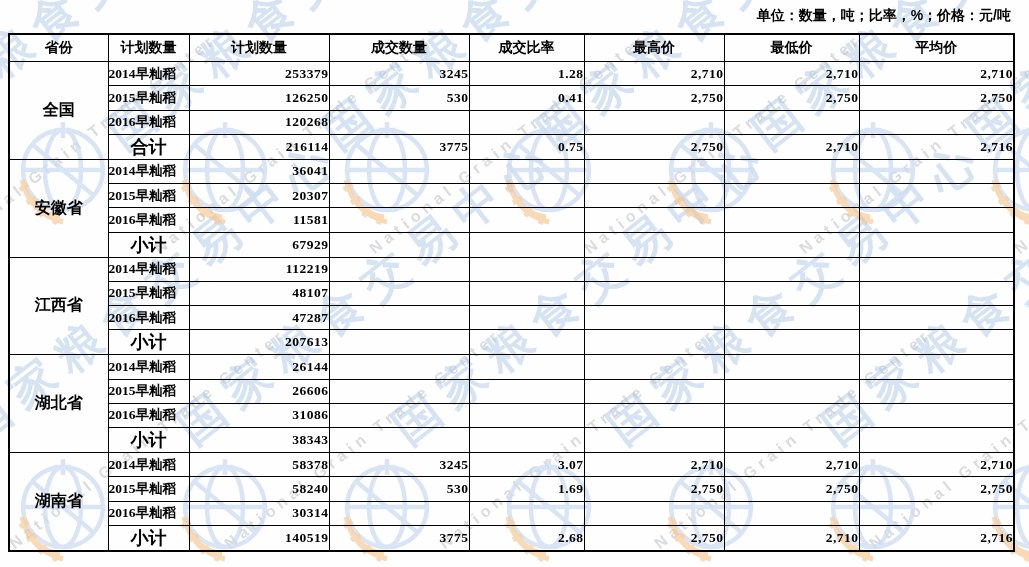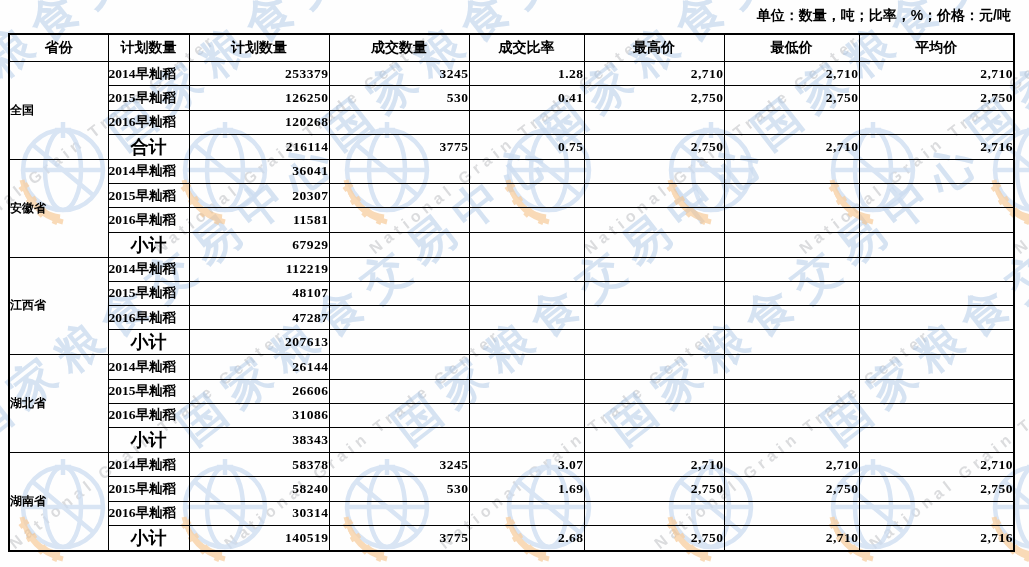--- a/index.html
+++ b/index.html
@@ -23,21 +23,21 @@
                 table-layout:fixed;background:transparent;border:2px solid #000;padding-left:34px;}
   table.results th,table.results td{border:1px solid #000;padding:0;overflow:hidden;background:transparent;color:#000;}
   table.results th{height:26px;font-weight:bold;font-size:14px;text-align:center;
                    font-family:"Liberation Sans",sans-serif;}
   table.results tbody tr{height:24.25px;}
   td.num{text-align:right;padding:0 4px 0 0;font-weight:bold;font-size:13.5px;
          font-family:"Liberation Serif","DejaVu Serif",serif;letter-spacing:0.5px;}
   td.year{text-align:left;padding:0 1px;font-weight:bold;font-size:13.5px;
           font-family:"Liberation Serif","DejaVu Serif",serif;}
   td.year.subtotal{text-align:center;font-family:"Liberation Sans",sans-serif;font-size:18px;}
-  td.province{font-weight:bold;font-size:12px;font-family:Liberation Serif, serif;}
+  td.province{text-align:center;font-weight:bold;font-size:16px;font-family:Liberation Serif, serif;}
 </style>
 </head>
 <body>
 
 <div class="page">
 
   <div class="watermark" id="watermark">
       <div class="wm-cn" style="left: -150px; top: -35px;">国家粮食交易中心</div>
       <div class="wm-en" style="left: -95px; top: 135px;">National Grain Trade Center</div>
       <div class="wm-cn" style="left: 65px; top: -35px;">国家粮食交易中心</div>

